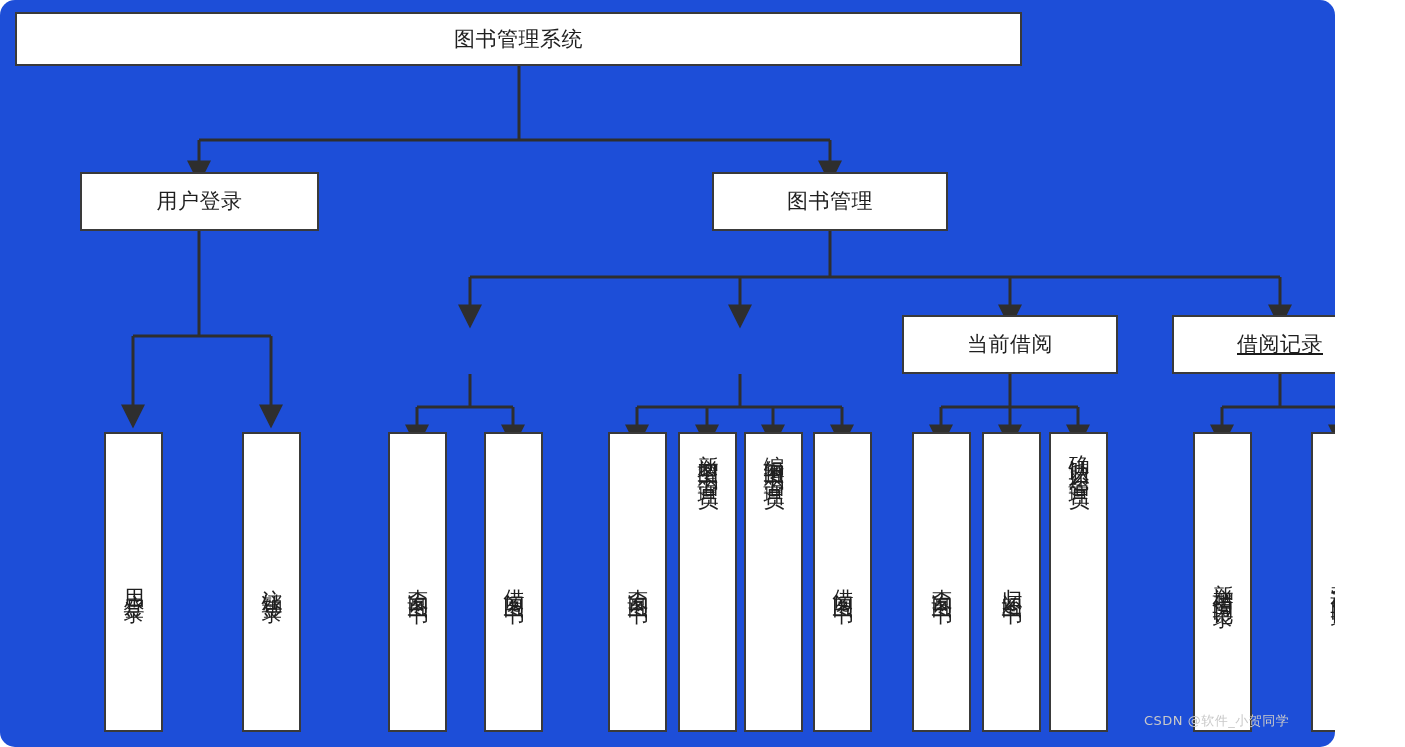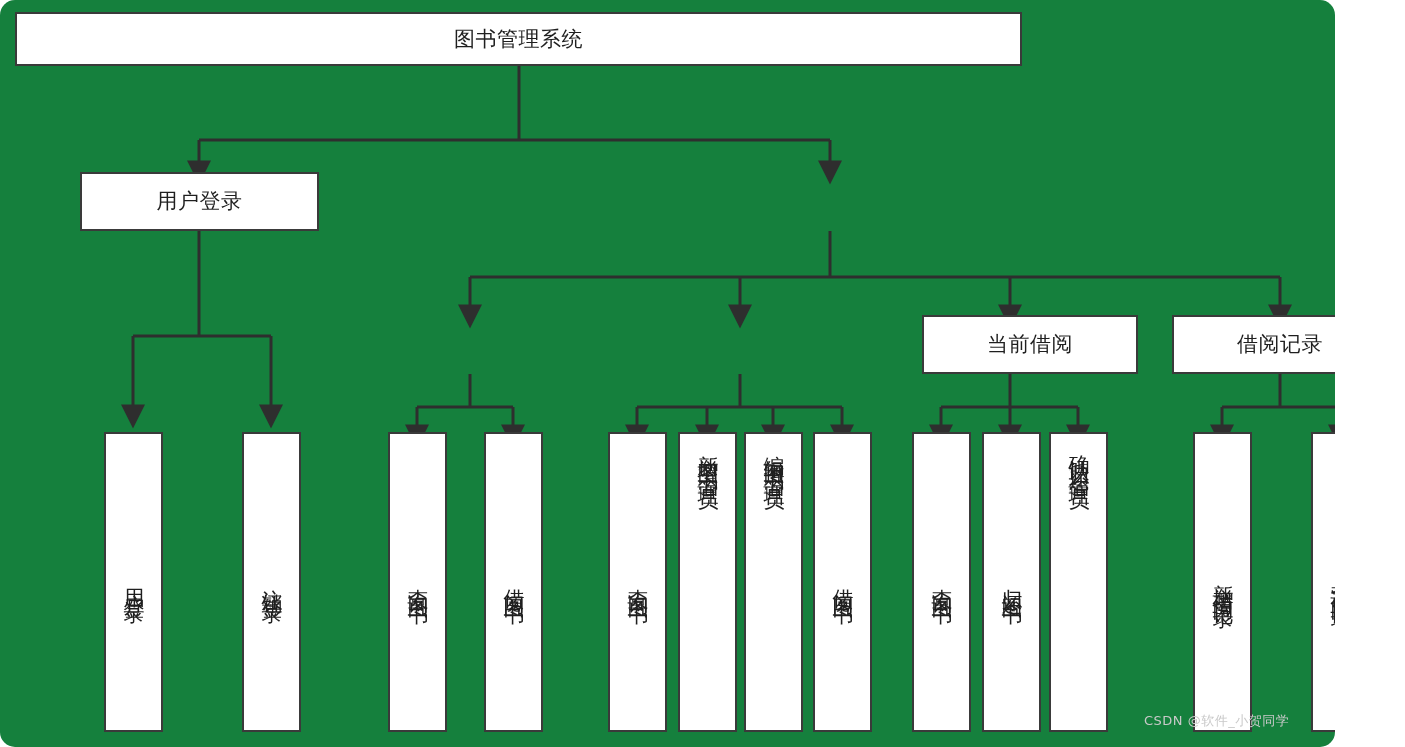--- a/index.html
+++ b/index.html
@@ -5,21 +5,21 @@
 <style>
   html,body{margin:0;padding:0;background:#ffffff;}
   body{
     font-family:"DejaVu Sans","Liberation Sans",sans-serif;
     color:#1a1a1a;
   }
   #canvas{
     position:relative;
     width:1335px;
     height:747px;
-    background:#15803d;
+    background:#1d4ed8;
     overflow:hidden;
     border-radius:15px;
   }
   #edges{
     position:absolute;
     left:0;top:0;
     width:1405px;
     height:747px;
     pointer-events:none;
   }
@@ -130,28 +130,31 @@
   </svg>
 
   <div class="node" style="left:15px;top:12px;width:1007px;height:54px;">
     <span class="label">图书管理系统</span>
   </div>
 
   <div class="node" style="left:80px;top:172px;width:239px;height:59px;">
     <span class="label">用户登录</span>
   </div>
 
-
-
-
-  <div class="node" style="left:902px;top:315px;width:216px;height:59px;margin-left:20px;">
+  <div class="node" style="left:712px;top:172px;width:236px;height:59px;">
+    <span class="label">图书管理</span>
+  </div>
+
+
+
+  <div class="node" style="left:902px;top:315px;width:216px;height:59px;">
     <span class="label">当前借阅</span>
   </div>
 
-  <div class="node" style="left:1172px;top:315px;width:216px;height:59px;">
+  <div class="node" style="left:1172px;top:315px;width:216px;height:59px;text-decoration:underline;">
     <span class="label">借阅记录</span>
   </div>
 
   <div class="node vertical mid" style="left:104px;top:432px;width:59px;height:300px;">
     <span class="label">用户登录</span>
   </div>
 
   <div class="node vertical mid" style="left:242px;top:432px;width:59px;height:300px;">
     <span class="label">注销登录</span>
   </div>

